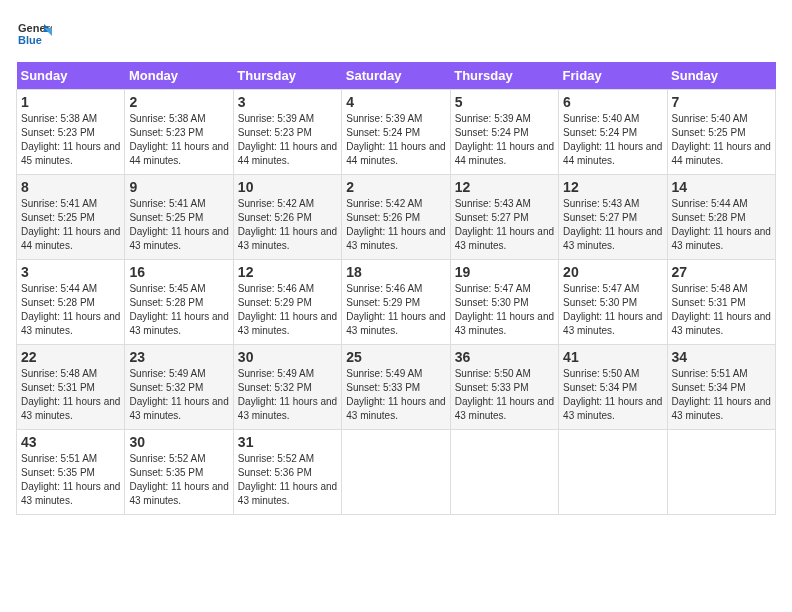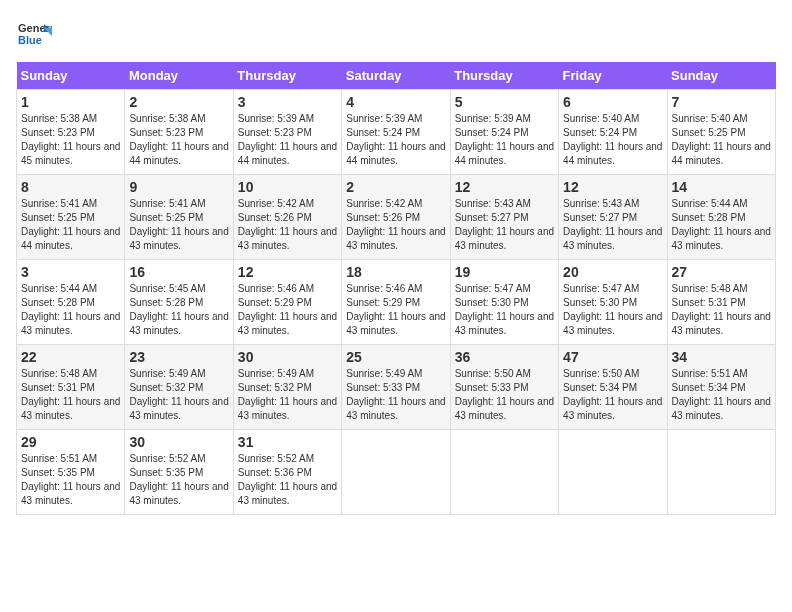--- a/index.html
+++ b/index.html
@@ -213,31 +213,31 @@
         </td>
         <td>
           <span class="day-num">25</span>
           <div class="day-info">Sunrise: 5:49 AM<br>Sunset: 5:33 PM<br>Daylight: 11 hours and 43 minutes.</div>
         </td>
         <td>
           <span class="day-num">36</span>
           <div class="day-info">Sunrise: 5:50 AM<br>Sunset: 5:33 PM<br>Daylight: 11 hours and 43 minutes.</div>
         </td>
         <td>
-          <span class="day-num">47</span>
+          <span class="day-num">41</span>
           <div class="day-info">Sunrise: 5:50 AM<br>Sunset: 5:34 PM<br>Daylight: 11 hours and 43 minutes.</div>
         </td>
         <td>
           <span class="day-num">34</span>
           <div class="day-info">Sunrise: 5:51 AM<br>Sunset: 5:34 PM<br>Daylight: 11 hours and 43 minutes.</div>
         </td>
       </tr>
       <tr>
         <td>
-          <span class="day-num">29</span>
+          <span class="day-num">43</span>
           <div class="day-info">Sunrise: 5:51 AM<br>Sunset: 5:35 PM<br>Daylight: 11 hours and 43 minutes.</div>
         </td>
         <td>
           <span class="day-num">30</span>
           <div class="day-info">Sunrise: 5:52 AM<br>Sunset: 5:35 PM<br>Daylight: 11 hours and 43 minutes.</div>
         </td>
         <td>
           <span class="day-num">31</span>
           <div class="day-info">Sunrise: 5:52 AM<br>Sunset: 5:36 PM<br>Daylight: 11 hours and 43 minutes.</div>
         </td>

